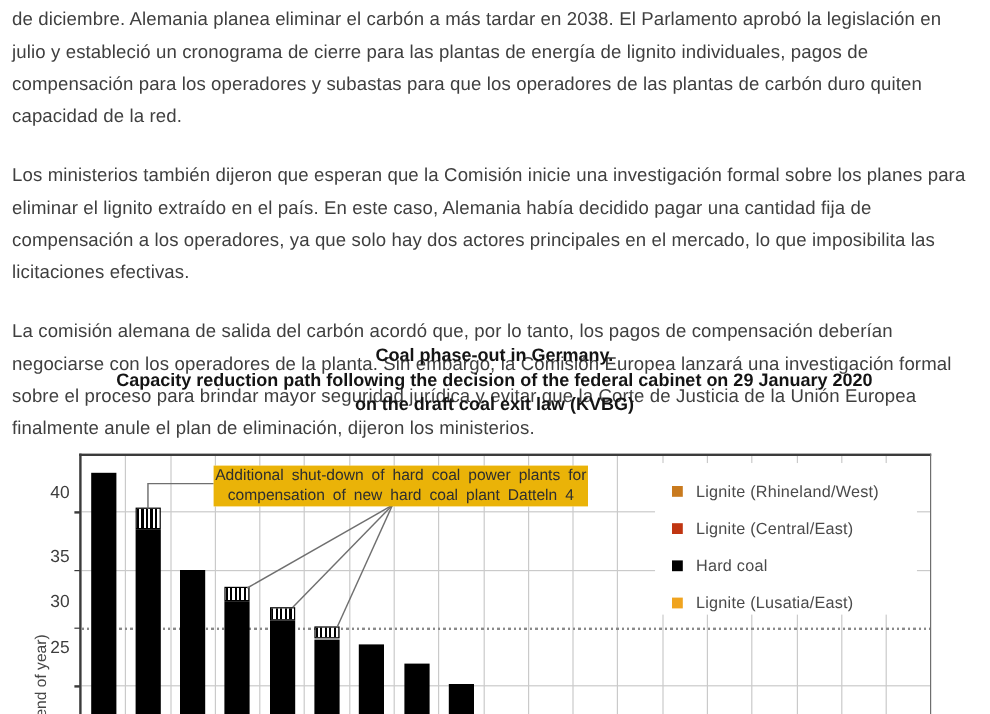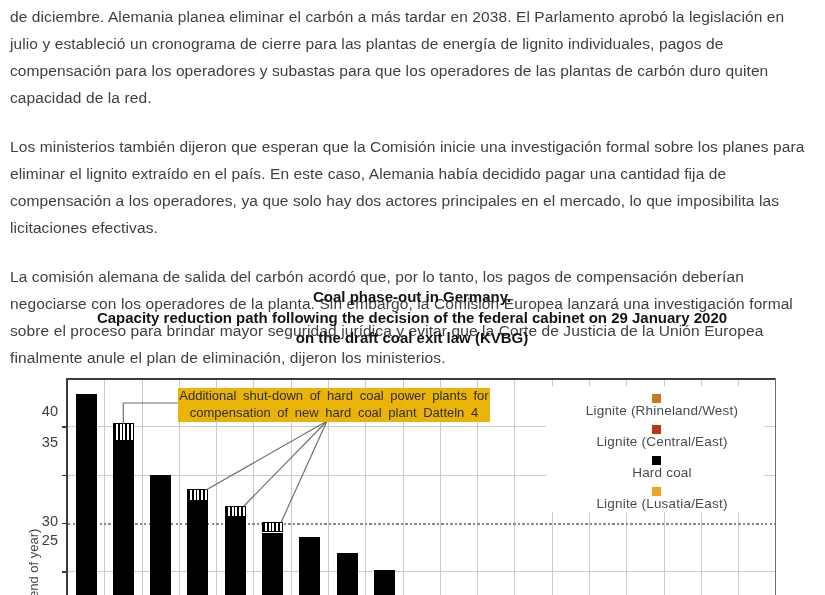--- a/index.html
+++ b/index.html
@@ -26,21 +26,21 @@
   .grid-h.dotted { height:2px; background:repeating-linear-gradient(90deg,#8a8a8a 0 2px,transparent 2px 4.5px); }
   .bar-black { position:absolute; background:#000; }
   .bar-cap { position:absolute; border:1px solid #000;
     background:repeating-linear-gradient(90deg,#000 0 1.8px,#fff 1.8px 3.8px); }
   .whitebox { position:absolute; background:#fff; }
   .annotation { position:absolute; left:112px; top:10px; width:312px; height:34px;
     background:#eab308; text-align:center; font-size:13px; line-height:16.5px;
     color:#2e2e2e; word-spacing:3px; }
   .legend { position:absolute; left:480px; top:8px; width:218px; height:126px;
     background:#fff; padding:8px 0 0 14px; }
-  .legend-row { display:flex; align-items:center; height:31px;flex-direction:column; }
+  .legend-row { display:flex; align-items:center; height:31px; }
   .legend-swatch { width:9px; height:9px; margin-right:11px; flex:0 0 9px; }
   .legend-label { font-size:13.5px; color:#4a4a4a; letter-spacing:0.2px; }
   .ytick { position:absolute; left:0; width:58px; text-align:right;
     font-size:14.5px; color:#3d3d3d;margin-top:32px; }
   .ytick-mark { position:absolute; width:5px; height:1.5px; background:#3b3b3b; }
   .yaxis-title { position:absolute; left:26px; top:320px; width:96px;
     font-size:13px; color:#474747; transform:rotate(-90deg); transform-origin:left top;
     white-space:nowrap; }
   svg.pointers { position:absolute; left:0; top:0; overflow:visible; }
 </style>
@@ -58,23 +58,23 @@
   <div class="chart">
 
     <div class="chart-title">
       <div>Coal phase-out in Germany.</div>
       <div>Capacity reduction path following the decision of the federal cabinet on 29 January 2020</div>
       <div>on the draft coal exit law (KVBG)</div>
     </div>
 
     <div id="yticks">
         <div class="ytick" style="top: 93px;">40</div>
-        <div class="ytick" style="top: 124px;">35</div>
+        <div class="ytick" style="top: 146px;">35</div>
         <div class="ytick-mark" style="left: 62px; top: 148.3px;"></div>
-        <div class="ytick" style="top: 203px; text-align: right;">30</div>
+        <div class="ytick" style="top: 184px; text-align: right;">30</div>
         <div class="ytick-mark" style="left: 62px; top: 196.6px;"></div>
         <div class="ytick" style="top: 222px;">25</div>
         <div class="ytick-mark" style="left: 62px; top: 244.9px;"></div>
         <div class="ytick" style="top: 300px; padding-left: 16px;">20</div>
         <div class="ytick-mark" style="left: 62px; top: 293.2px;"></div>
       </div>
     <div class="yaxis-title">end of year)</div>
 
     <div class="plot" id="plot">
       <div id="grid">

